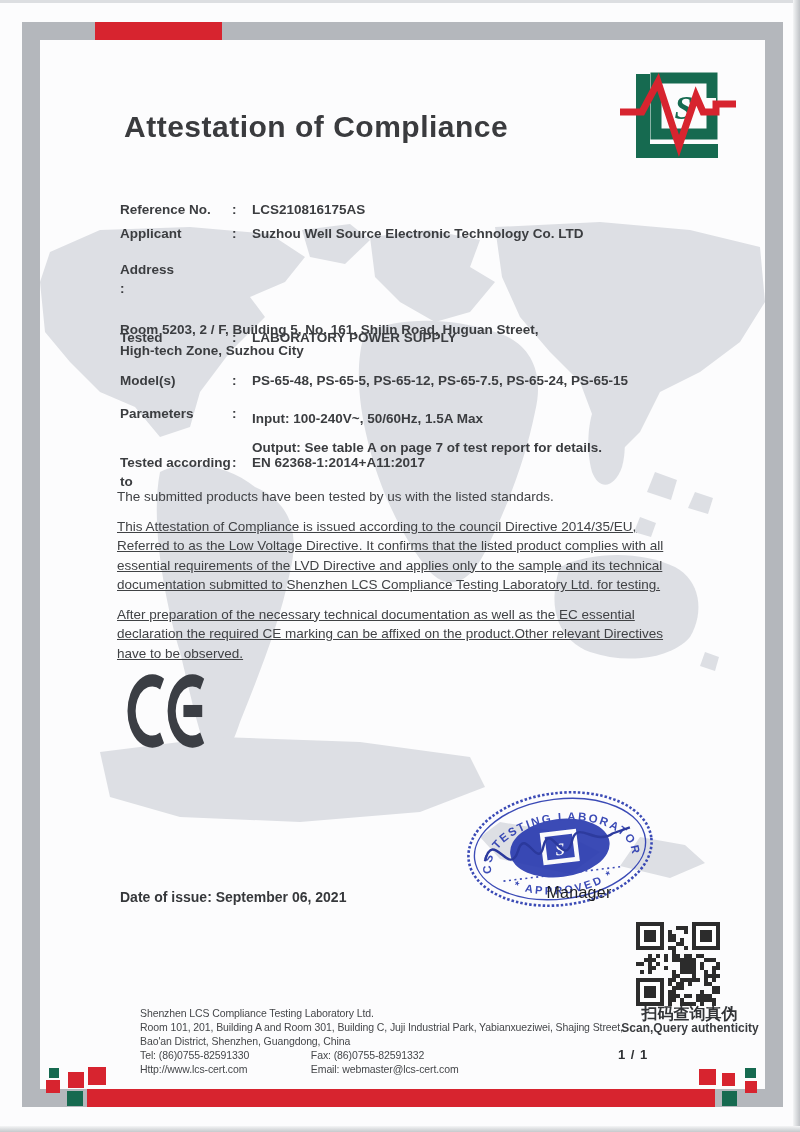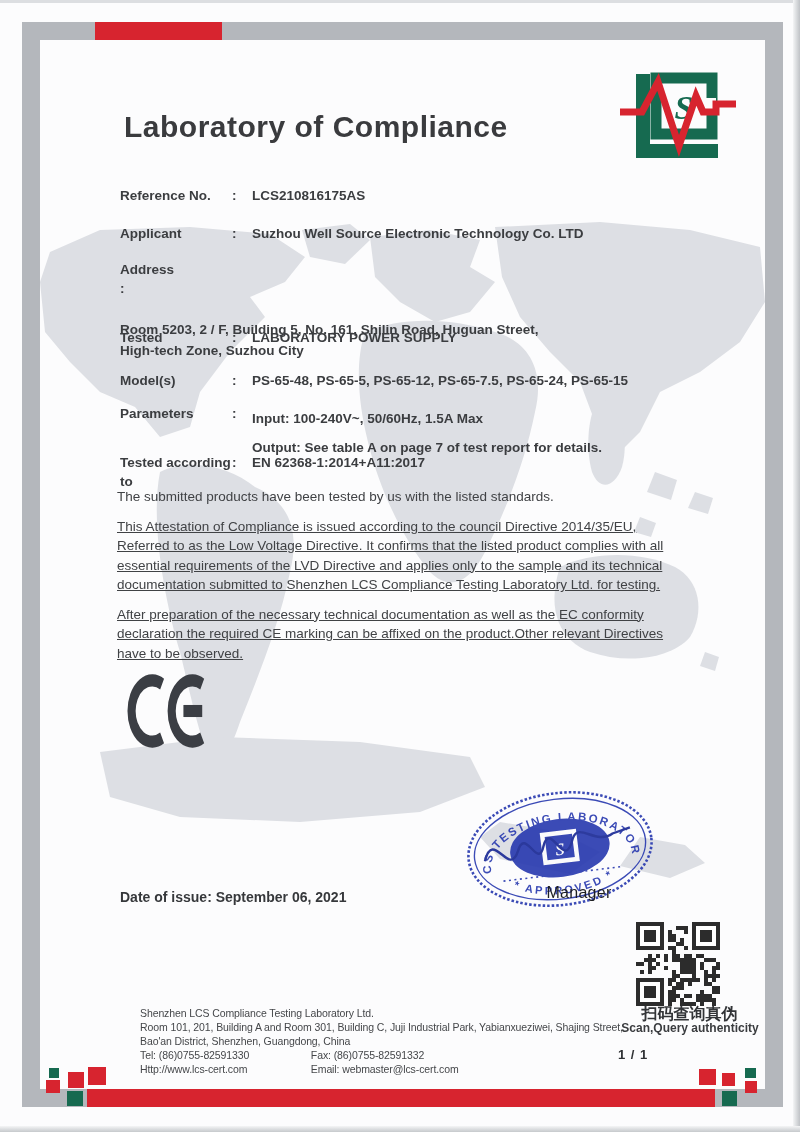--- a/index.html
+++ b/index.html
@@ -15,21 +15,21 @@
   .redbar{background:#d7242f;}
   .sq{position:absolute;}
   
   .title{left:124px;top:110px;font-size:30px;font-weight:bold;color:#3a3b3e;letter-spacing:.5px;}
   
   .fields{left:120px;top:186px;width:566px;}
   .frow{position:absolute;display:flex;width:566px;font-size:13.5px;font-weight:bold;color:#3b3d40;line-height:19px;}
   .flabel{width:112px;flex:none;}
   .fcolon{width:20px;flex:none;}
   .fvalue{flex:1;white-space:pre-line;}
-  .r0{top:0;} .r1{top:38px;} .r2{top:74px;flex-direction:column;} .r2 .fvalue{line-height:21px;}
+  .r0{top:14px;} .r1{top:38px;} .r2{top:74px;flex-direction:column;} .r2 .fvalue{line-height:21px;}
   .r3{top:142px;} .r4{top:185px;} .r5{top:218px;} .r5 .fvalue{line-height:29px;}
   .r6{top:267px;}
   
   .paras{left:117px;top:487px;width:566px;font-size:13.5px;line-height:19.5px;color:#404245;}
   .paras p{margin:0 0 10px 0;}
   .paras p + p{margin-top:8px;text-decoration:underline;}
   .p3{margin-top:9px;}
   
   .date{left:120px;top:889px;font-size:14px;font-weight:bold;color:#36383b;}
   
@@ -87,21 +87,21 @@
 
   <svg class="abs" style="left:618px;top:68px;width:120px;height:112px;" viewBox="0 0 120 112">
     <rect x="18" y="6" width="14" height="84" fill="#166a50"></rect>
     <rect x="18" y="76" width="82" height="14" fill="#166a50"></rect>
     <rect x="38" y="10" width="56" height="56" fill="none" stroke="#166a50" stroke-width="11"></rect>
     <rect x="84" y="30" width="14" height="16" fill="#fdfdfd"></rect>
     <text x="66" y="51" font-family="Liberation Serif,serif" font-weight="bold" font-style="italic" font-size="34" fill="#166a50" text-anchor="middle">S</text>
     <path d="M2,44 H24 L40,14 61,78 78,28 85,44 H98 V36 H118" fill="none" stroke="#d7242f" stroke-width="7" stroke-linejoin="miter"></path>
   </svg>
 
-  <div class="abs title">Laboratory of Compliance</div>
+  <div class="abs title">Attestation of Compliance</div>
 
   <div class="abs fields">
     <div class="frow r0">
       <span class="flabel">Reference No.</span>
         <span class="fcolon">:</span>
         <span class="fvalue">LCS210816175AS</span>
     </div>
     <div class="frow r1">
       <span class="flabel">Applicant</span>
         <span class="fcolon">:</span>
@@ -133,21 +133,21 @@
     <div class="frow r6">
       <span class="flabel">Tested according to</span>
         <span class="fcolon">:</span>
         <span class="fvalue">EN 62368-1:2014+A11:2017</span>
     </div>
   </div>
 
   <div class="abs paras">
     <p>The submitted products have been tested by us with the listed standards.</p>
     <p>This Attestation of Compliance is issued according to the council Directive 2014/35/EU, Referred to as the Low Voltage Directive. It confirms that the listed product complies with all essential requirements of the LVD Directive and applies only to the sample and its technical documentation submitted to Shenzhen LCS Compliance Testing Laboratory Ltd. for testing.</p>
-    <p class="p3">After preparation of the necessary technical documentation as well as the EC conformity declaration the required CE marking can be affixed on the product.Other relevant Directives have to be observed.</p>
+    <p class="p3">After preparation of the necessary technical documentation as well as the EC essential declaration the required CE marking can be affixed on the product.Other relevant Directives have to be observed.</p>
   </div>
 
   <svg class="abs" style="left:122px;top:672px;width:94px;height:78px;" viewBox="0 0 150 84" preserveAspectRatio="none">
     <path d="M64,13 A33,33 0 1 0 64,71" fill="none" stroke="#3b3e44" stroke-width="13"></path>
     <path d="M128,13 A33,33 0 1 0 128,71" fill="none" stroke="#3b3e44" stroke-width="13"></path>
     <line x1="98" y1="42" x2="128" y2="42" stroke="#3b3e44" stroke-width="13"></line>
   </svg>
 
   <svg class="abs stamp" viewBox="0 0 196 122">
     <defs>

